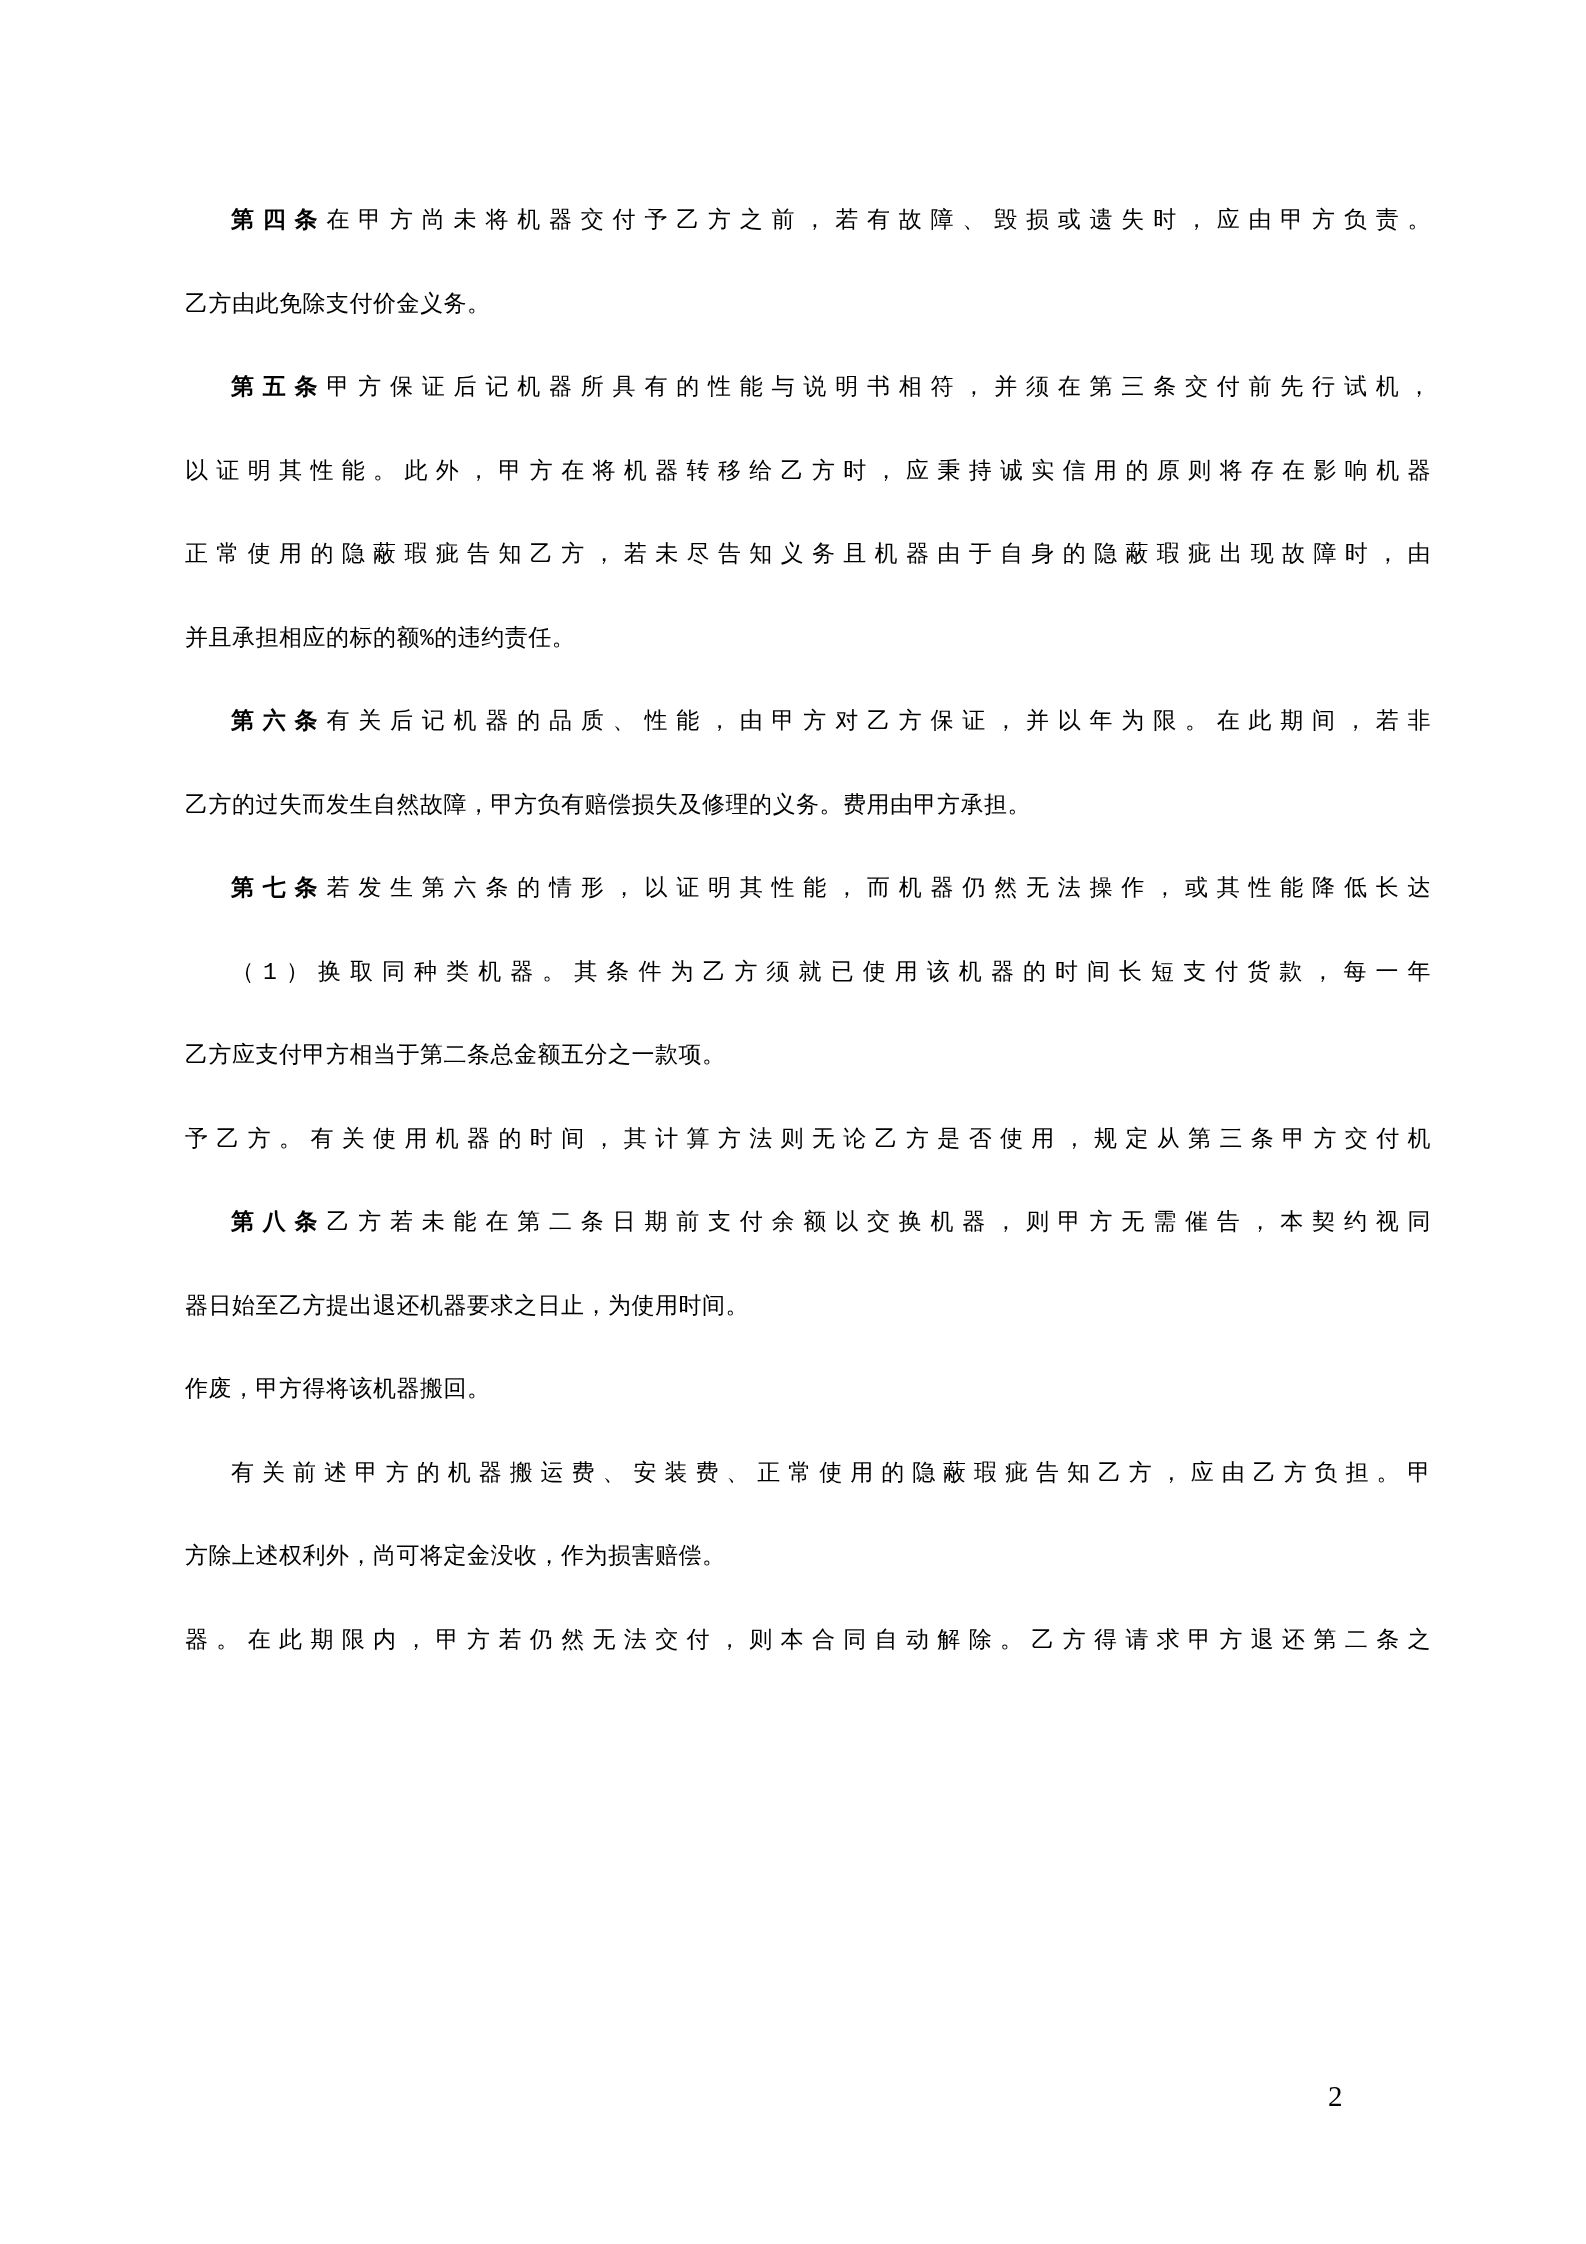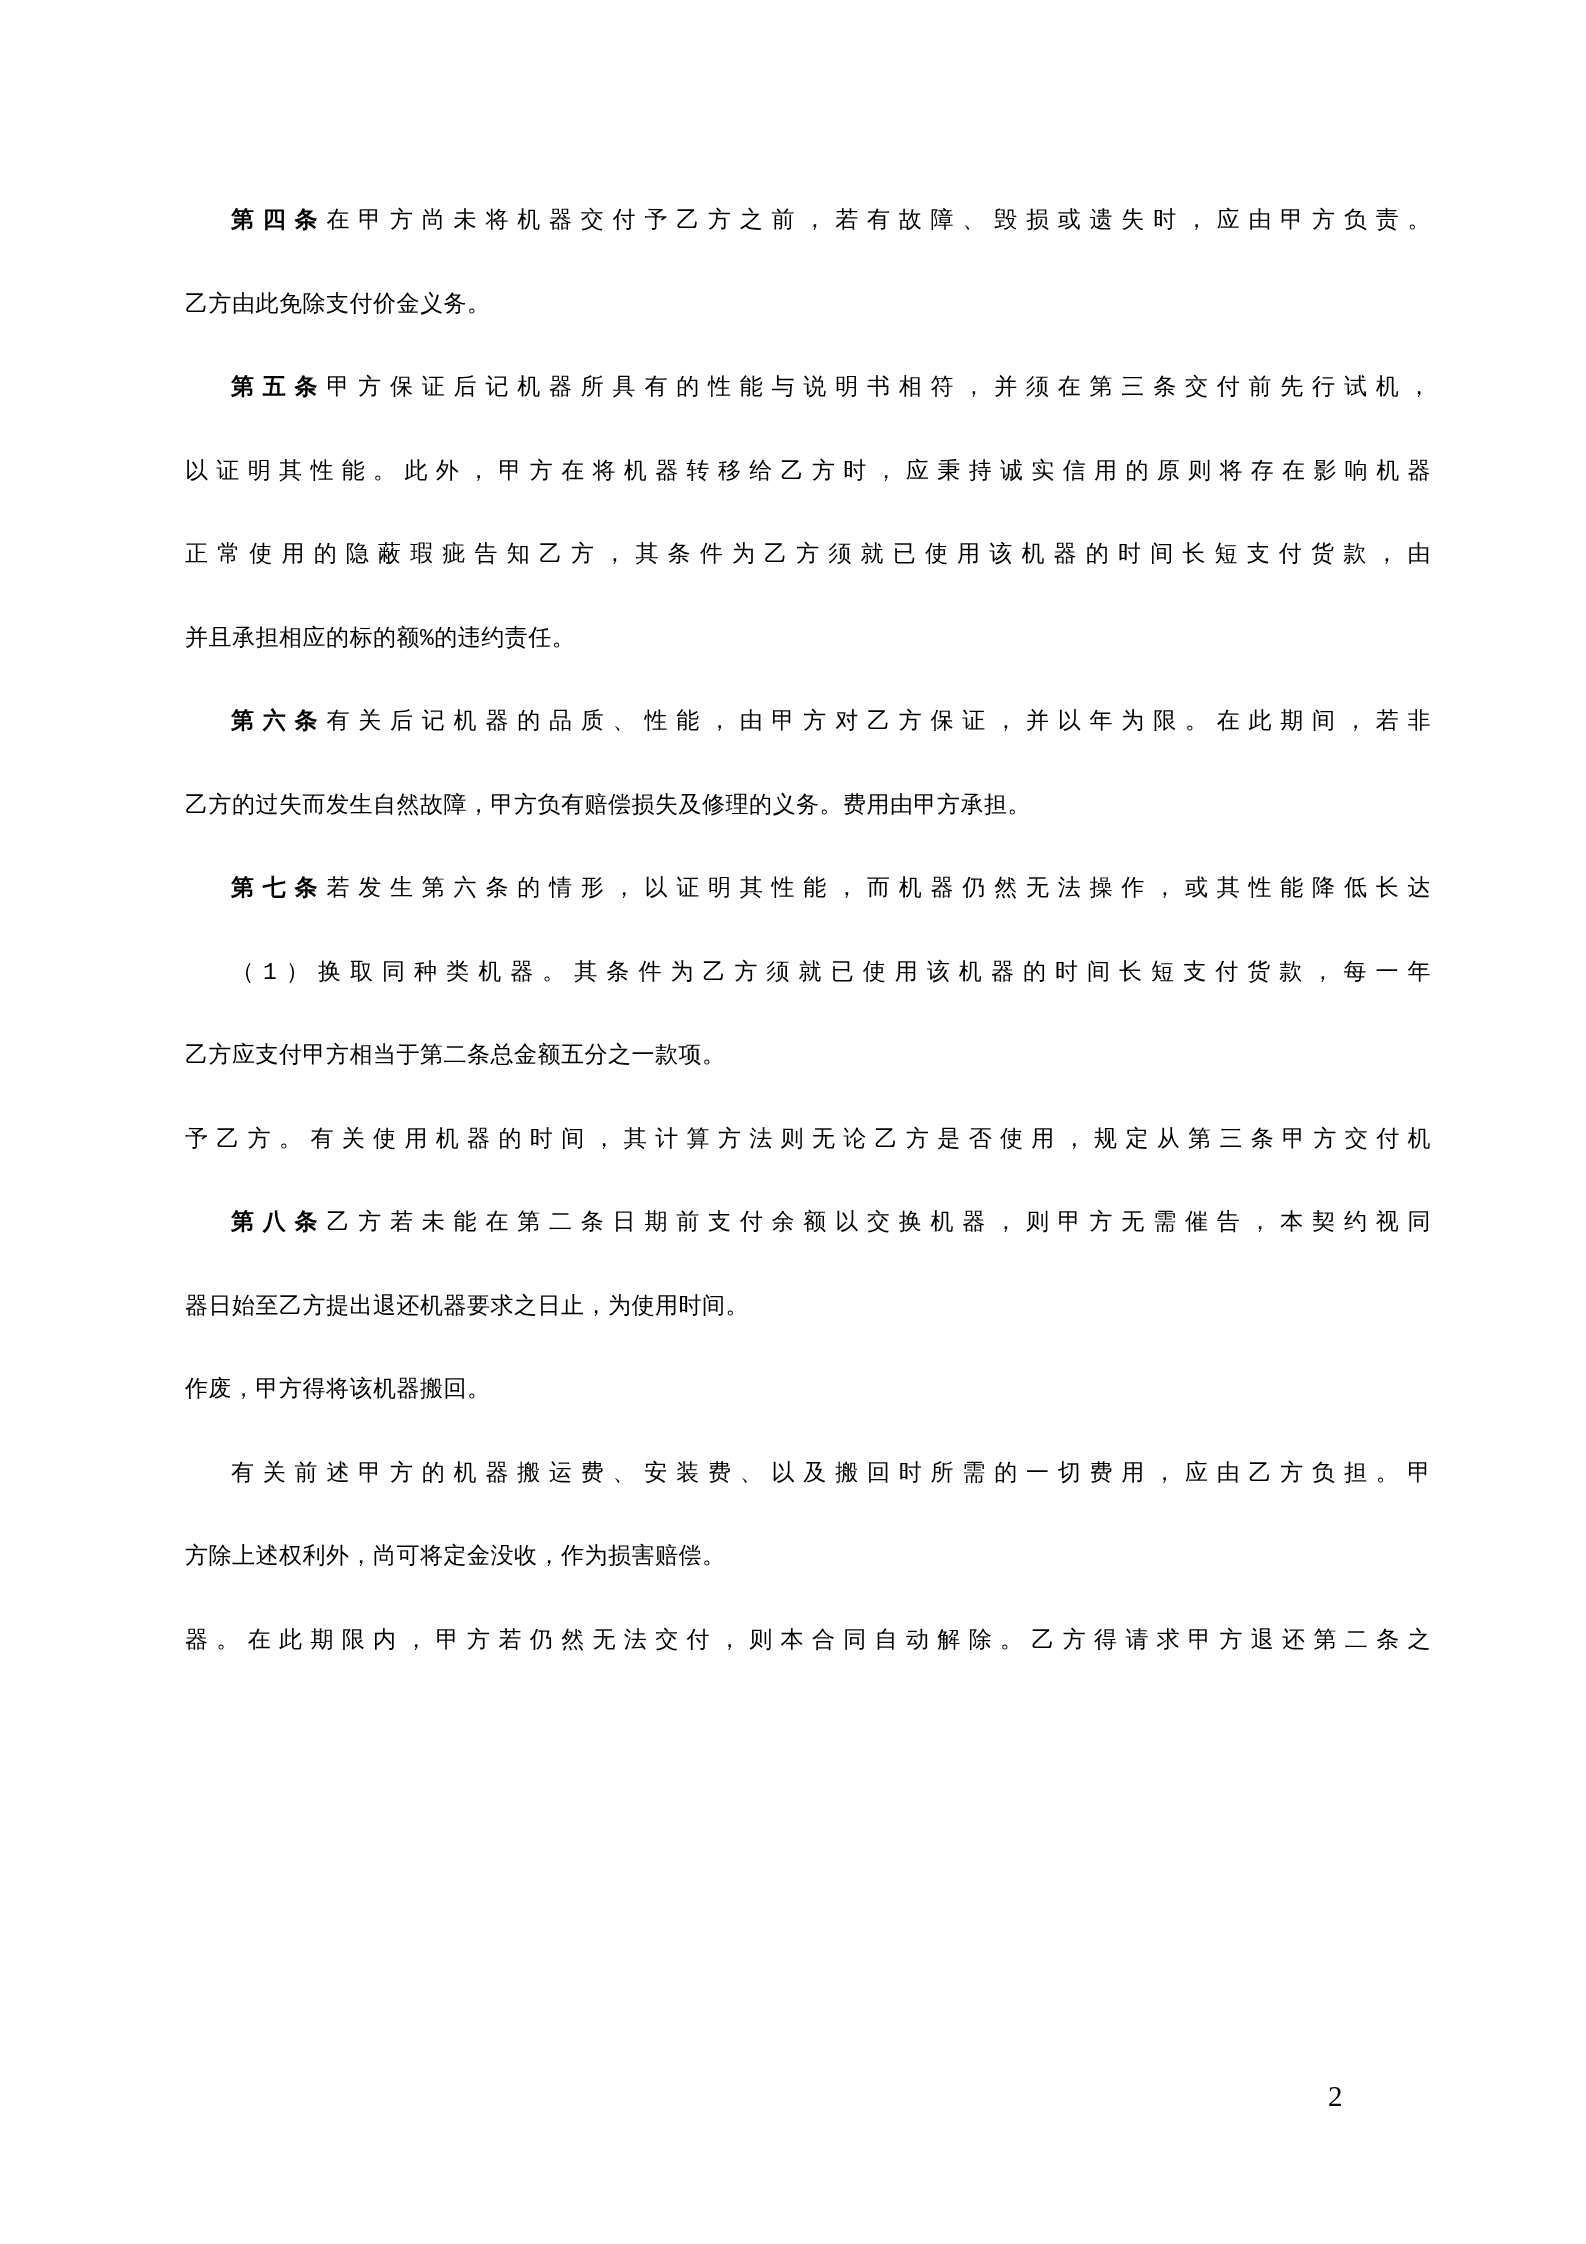--- a/index.html
+++ b/index.html
@@ -55,37 +55,37 @@
 </head>
 <body>
 
 <div class="doc-body">
 
   <div class="line j indent"><span class="article-label">第四条</span><span>在甲方尚未将机器交付予乙方之前，若有故障、毁损或遗失时，应由甲方负责。</span></div>
   <div class="line">乙方由此免除支付价金义务。</div>
 
   <div class="line j indent"><span class="article-label">第五条</span><span>甲方保证后记机器所具有的性能与说明书相符，并须在第三条交付前先行试机，</span></div>
   <div class="line j">以证明其性能。此外，甲方在将机器转移给乙方时，应秉持诚实信用的原则将存在影响机器</div>
-  <div class="line j">正常使用的隐蔽瑕疵告知乙方，其条件为乙方须就已使用该机器的时间长短支付货款，由</div>
+  <div class="line j">正常使用的隐蔽瑕疵告知乙方，若未尽告知义务且机器由于自身的隐蔽瑕疵出现故障时，由</div>
   <div class="line">并且承担相应的标的额%的违约责任。</div>
 
   <div class="line j indent"><span class="article-label">第六条</span><span>有关后记机器的品质、性能，由甲方对乙方保证，并以年为限。在此期间，若非</span></div>
   <div class="line">乙方的过失而发生自然故障，甲方负有赔偿损失及修理的义务。费用由甲方承担。</div>
 
   <div class="line j indent"><span class="article-label">第七条</span><span>若发生第六条的情形，以证明其性能，而机器仍然无法操作，或其性能降低长达</span></div>
 
   <div class="line j indent">（1）换取同种类机器。其条件为乙方须就已使用该机器的时间长短支付货款，每一年</div>
   <div class="line">乙方应支付甲方相当于第二条总金额五分之一款项。</div>
 
   <div class="line j">予乙方。有关使用机器的时间，其计算方法则无论乙方是否使用，规定从第三条甲方交付机</div>
   <div class="line j indent"><span class="article-label">第八条</span><span>乙方若未能在第二条日期前支付余额以交换机器，则甲方无需催告，本契约视同</span></div>
 
   <div class="line">器日始至乙方提出退还机器要求之日止，为使用时间。</div>
   <div class="line">作废，甲方得将该机器搬回。</div>
 
-  <div class="line j indent">有关前述甲方的机器搬运费、安装费、以及搬回时所需的一切费用，应由乙方负担。甲</div>
+  <div class="line j indent">有关前述甲方的机器搬运费、安装费、正常使用的隐蔽瑕疵告知乙方，应由乙方负担。甲</div>
   <div class="line">方除上述权利外，尚可将定金没收，作为损害赔偿。</div>
 
   <div class="line j">器。在此期限内，甲方若仍然无法交付，则本合同自动解除。乙方得请求甲方退还第二条之</div>
 
 </div>
 
 <div class="page-num">2</div>
 
 </body></html>

